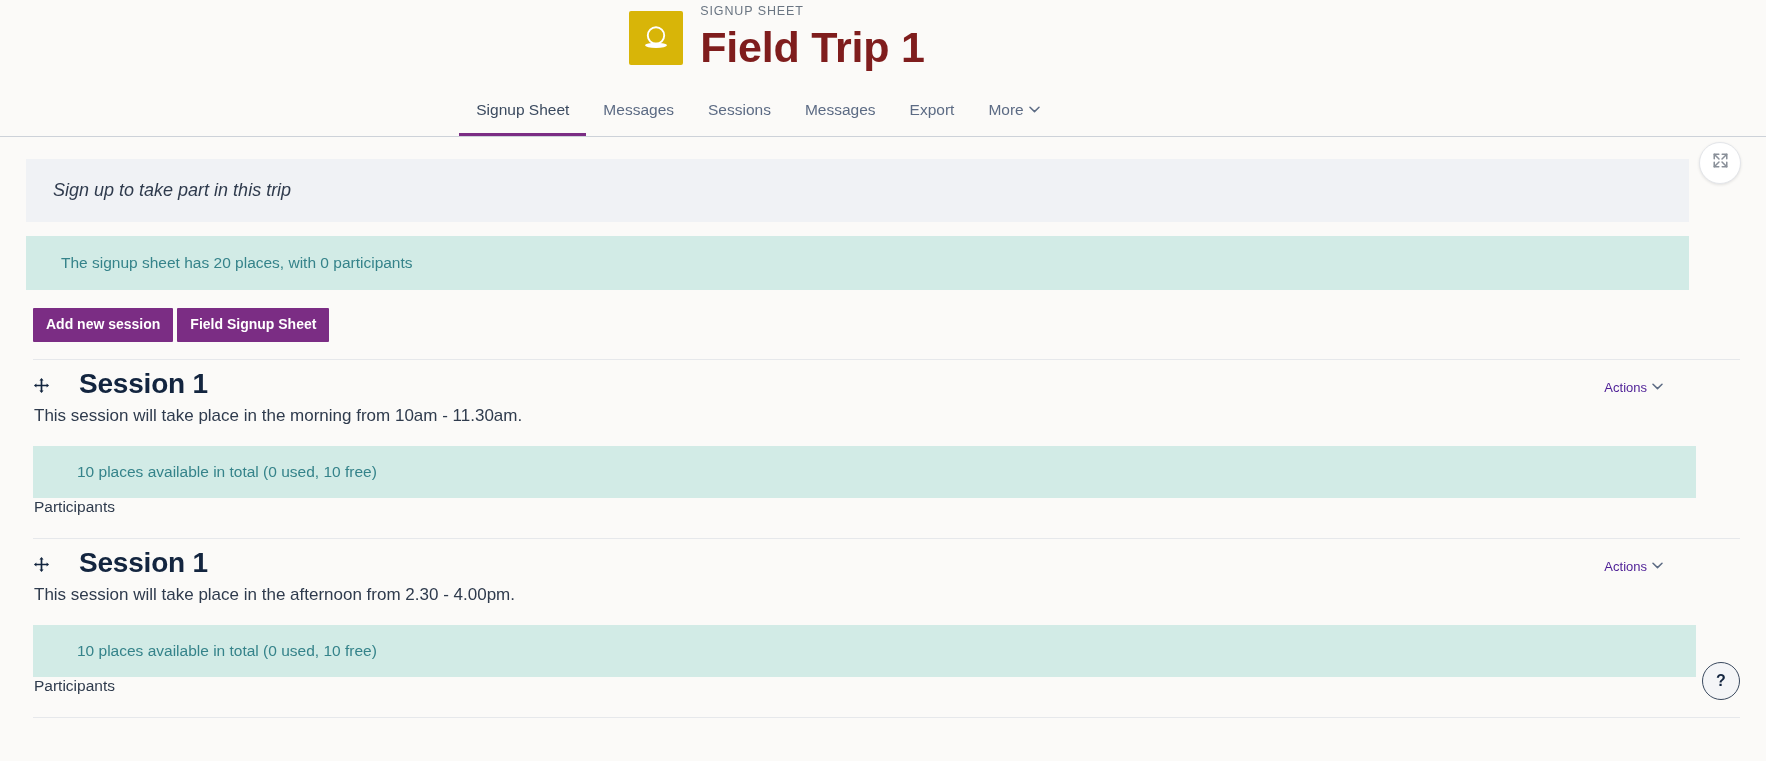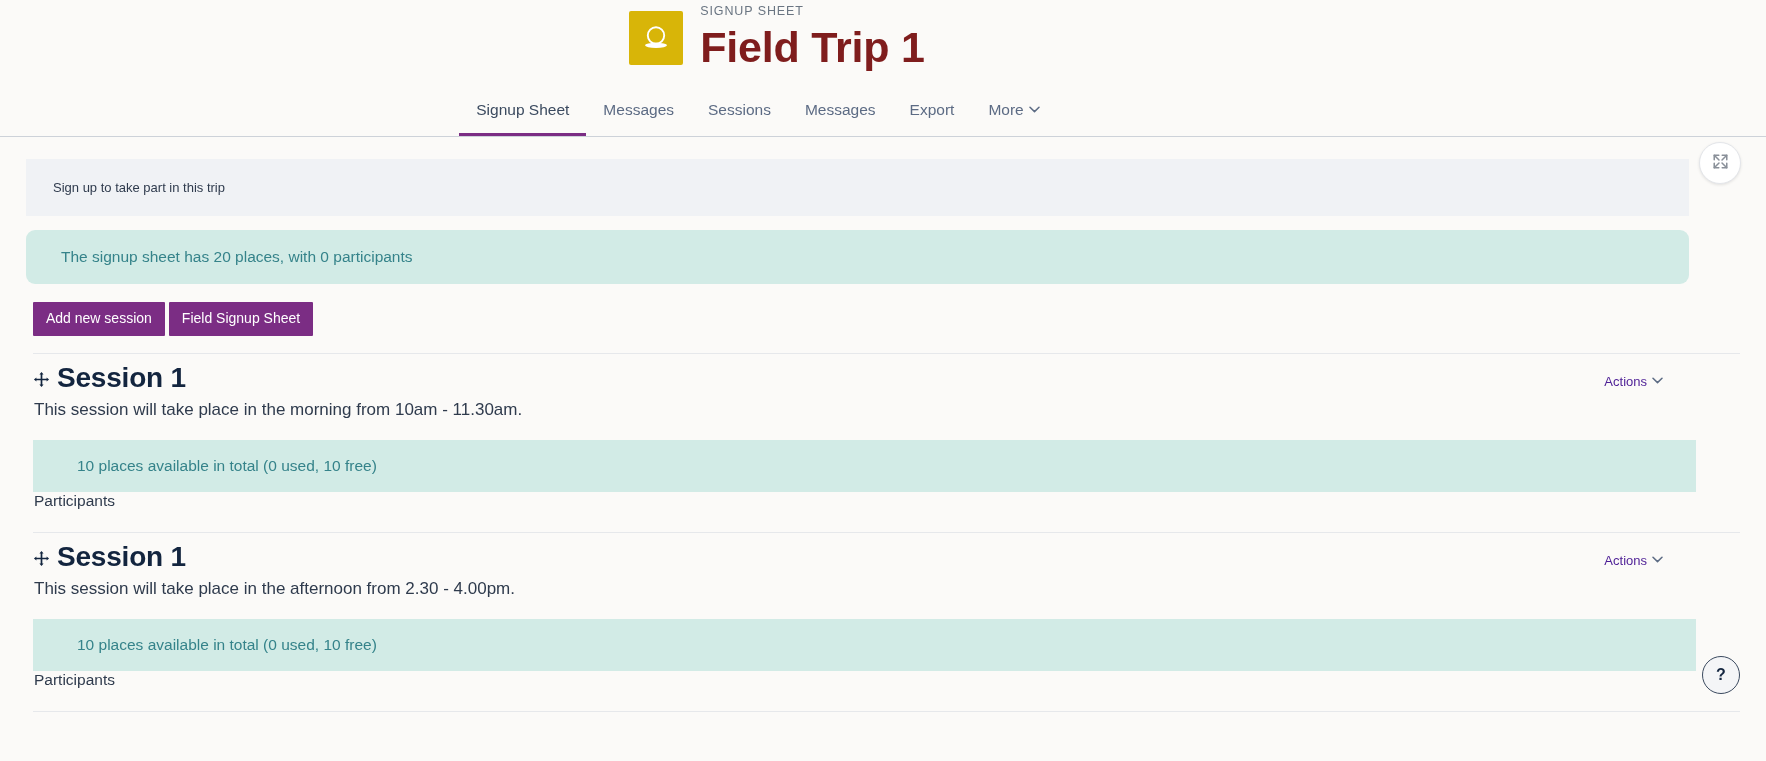--- a/index.html
+++ b/index.html
@@ -95,24 +95,25 @@
     position: relative;
   }
   .content-rail {
     padding-left: 26px;
     padding-right: 77px;
   }
 
   .info-bar {
     background: #f0f2f5;
     color: #2f3b4d;
-    font-size: 13px;
+    font-size: 18px;
     padding: 21px 0 21px 27px;
     margin-top: 22px;
     position: relative;
+    font-style: italic;
   }
 
   .expand-btn {
     position: absolute;
     right: -52px;
     top: -17px;
     width: 42px;
     height: 42px;
     border-radius: 50%;
     background: #ffffff;
@@ -123,34 +124,33 @@
     justify-content: center;
     cursor: pointer;
   }
 
   .teal-bar {
     background: #d2ebe6;
     color: #35838a;
     font-size: 15.5px;
     padding: 18px 0 18px 35px;
     margin-top: 14px;
-    border-radius: 9px;
   }
 
   .btn-row {
     margin-top: 18px;
     display: flex;
     gap: 4px;
     padding-left: 7px;
   }
   .btn {
     background: #7b2d84;
     color: #ffffff;
     font-size: 14px;
-    font-weight: normal;
+    font-weight: bold;
     border: none;
     padding: 8px 13px 9px 13px;
     cursor: pointer;
     font-family: "Liberation Sans", sans-serif;
     border-radius: 1px;
     line-height: 1.2;
   }
 
   .sessions { margin-top: 17px; padding-left: 7px; }
 
@@ -165,21 +165,21 @@
     align-items: flex-start;
     justify-content: space-between;
     padding-top: 8px;
   }
   .session-title {
     font-size: 28px;
     font-weight: bold;
     color: #13253f;
     display: flex;
     align-items: center;
-    gap: 7px;
+    gap: 29px;
     letter-spacing: -0.2px;
   }
   .move-icon { flex: 0 0 auto; position: relative; top: 1px; }
   .actions-link {
     font-size: 13px;
     color: #4c1d95;
     cursor: pointer;
     padding-top: 12px;
     padding-right: 26px;
     white-space: nowrap;

